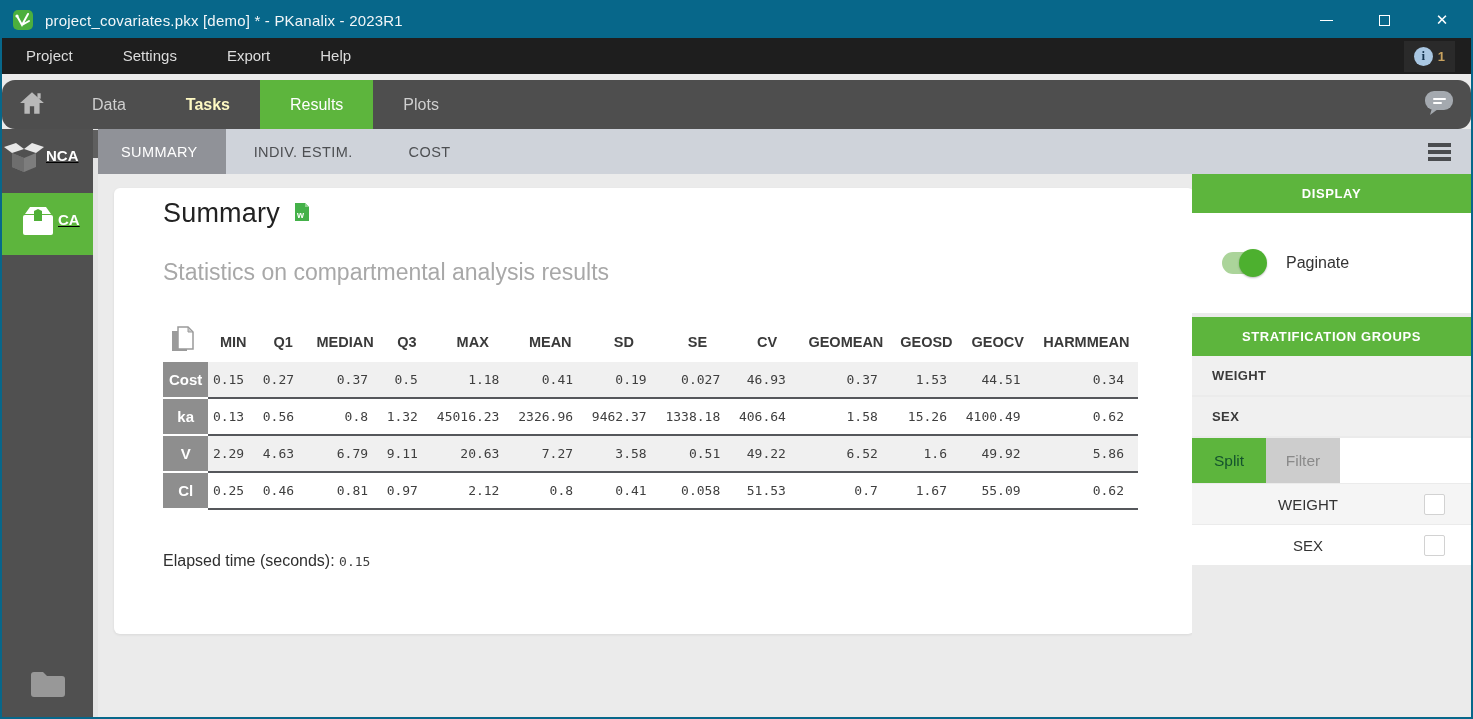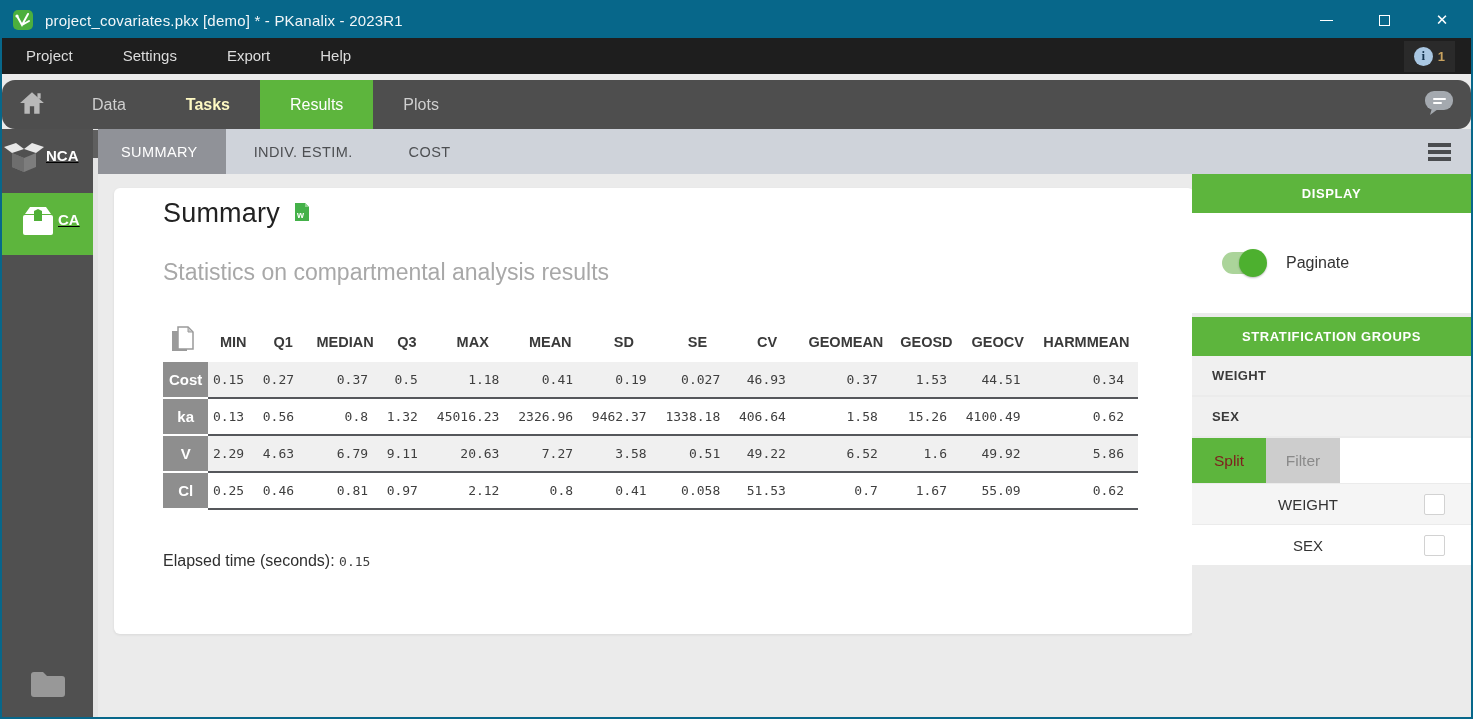--- a/index.html
+++ b/index.html
@@ -101,21 +101,21 @@
   .toggle { position:relative; width:42px; height:22px; border-radius:11px; background:#abd49a; cursor:default; }
   .toggle .knob { position:absolute; right:-3px; top:-3px; width:28px; height:28px; border-radius:50%; background:#4db02f; box-shadow:0 1px 2px rgba(0,0,0,.25); }
   .paginate-lbl { margin-left:22px; font-size:16px; color:#333; }
   .group-row {
     background:#f0f0f0; height:39px; display:flex; align-items:center;
     padding-left:20px; font-weight:bold; font-size:13px; color:#3a3a3a;
     letter-spacing:.4px; margin-bottom:2px; cursor:default;
   }
   .split-filter { display:flex; height:45px; background:#fff; margin-top:2px; }
   .sf-btn { width:74px; display:flex; align-items:center; justify-content:center; font-size:15.5px; cursor:default; }
-  .sf-btn.on { background:#5db53d; color:#7f1d1d; }
+  .sf-btn.on { background:#5db53d; color:#14532d; }
   .sf-btn.off { background:#cdcdcd; color:#8a8a8a; }
   .split-row { height:40px; display:flex; align-items:center; background:#fff; padding:0 26px 0 0; margin-top:1px; }
   .split-row.stripe { background:#f5f5f5; }
   .split-row .sr-label { flex:1; text-align:center; font-size:15px; color:#333; }
   .checkbox { width:21px; height:21px; background:#fff; border:1.5px solid #d2d2d2; border-radius:2px; cursor:default; }
 </style>
 </head>
 <body>
 
 <div class="window">

